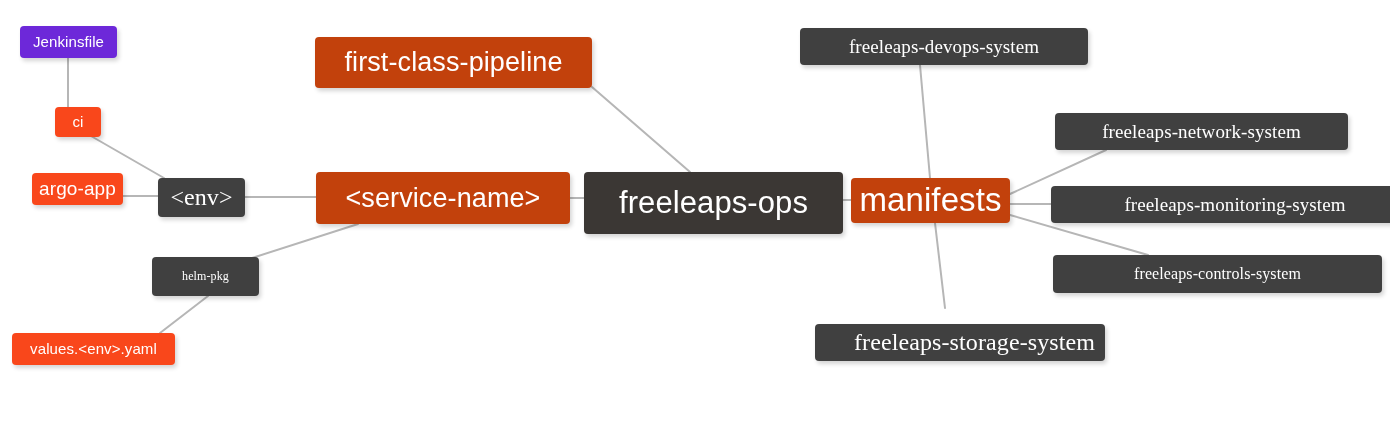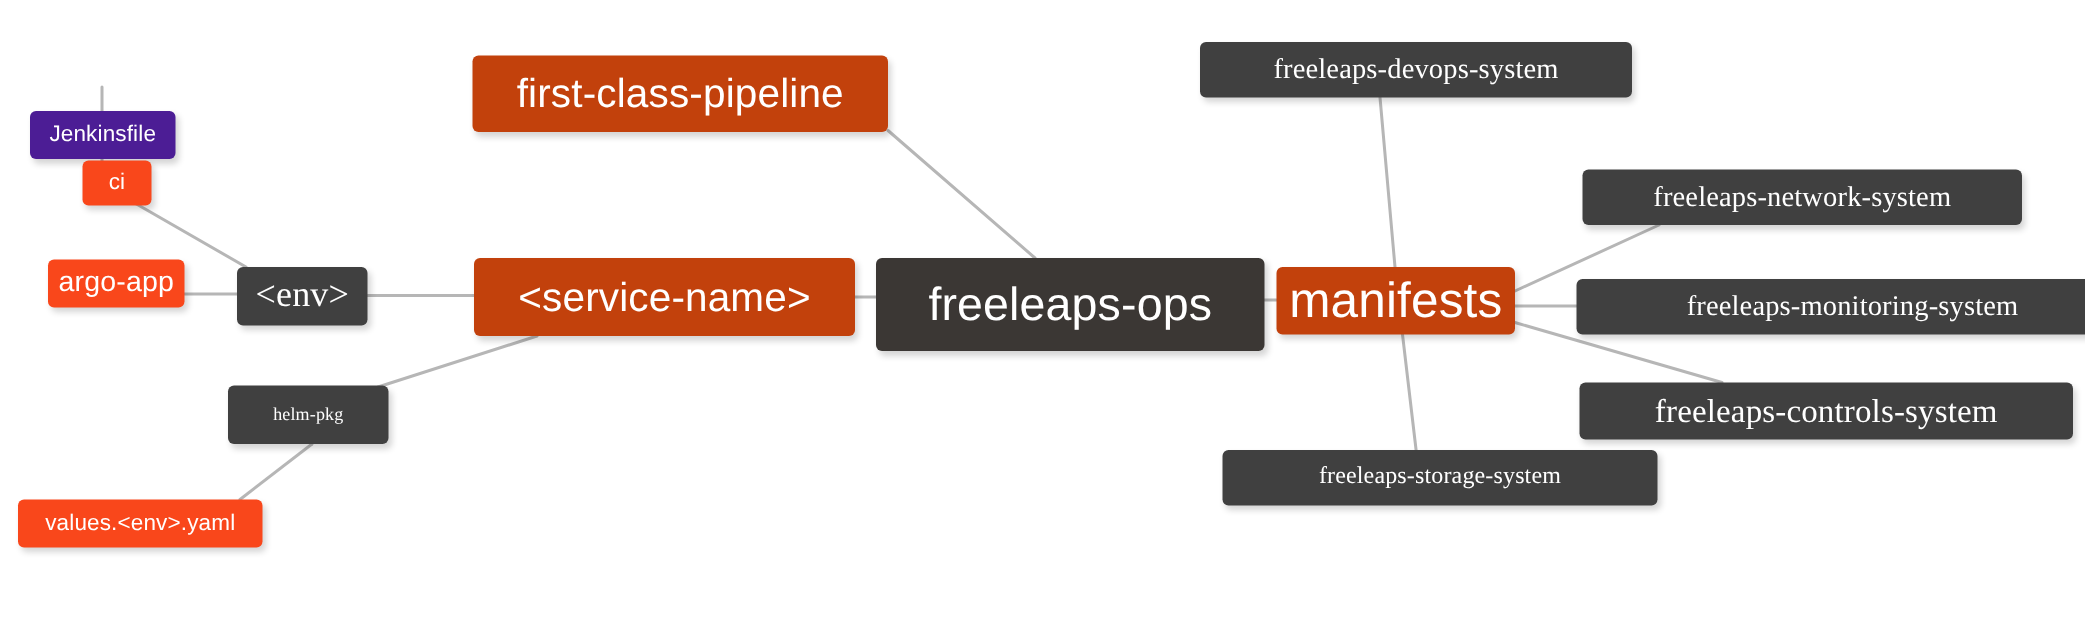--- a/index.html
+++ b/index.html
@@ -42,21 +42,21 @@
     letter-spacing: 0.1px;
     padding: 0 10px;
   }
   .node-label {
     display: block;
     color: #ffffff;
   }
   .n-root      { background: #3B3734; }
   .n-blue      { background: #c2410c; }
   .n-green     { background: #404040; font-family: Liberation Serif, serif; }
-  .n-orange    { background: #4c1d95; margin-top: 48px; }
+  .n-orange    { background: #6d28d9; }
   .n-red       { background: #F9471B; }
 </style>
 </head>
 <body>
 
 <div id="canvas">
 
   <svg id="edge-layer" viewBox="0 0 1390 421" width="1390" height="421" xmlns="http://www.w3.org/2000/svg">
       <line x1="592" y1="87" x2="690" y2="172" stroke="#b6b6b6" stroke-width="2" stroke-linecap="round"></line>
       <line x1="570" y1="198" x2="584" y2="198" stroke="#b6b6b6" stroke-width="2" stroke-linecap="round"></line>
@@ -107,21 +107,21 @@
       </div>
       <div class="node n-green" style="left: 800px; top: 28px; width: 288px; height: 37px; font-size: 19px;">
         <span class="node-label">freeleaps-devops-system</span>
       </div>
       <div class="node n-green" style="left: 1055px; top: 113px; width: 293px; height: 37px; font-size: 19px;">
         <span class="node-label">freeleaps-network-system</span>
       </div>
       <div class="node n-green" style="left: 1051px; top: 186px; width: 368px; height: 37px; font-size: 19px;">
         <span class="node-label">freeleaps-monitoring-system</span>
       </div>
-      <div class="node n-green" style="left: 1053px; top: 255px; width: 329px; height: 38px; font-size: 22px;">
+      <div class="node n-green" style="left: 1053px; top: 255px; width: 329px; height: 38px; font-size: 16px;">
         <span class="node-label">freeleaps-controls-system</span>
       </div>
-      <div class="node n-green" style="left: 815px; top: 300px; width: 290px; height: 37px; font-size: 16px;">
+      <div class="node n-green" style="left: 815px; top: 324px; width: 290px; height: 37px; font-size: 24px; justify-content: flex-end;">
         <span class="node-label">freeleaps-storage-system</span>
       </div>
     </div>
 
 </div>
 
 </body></html>

